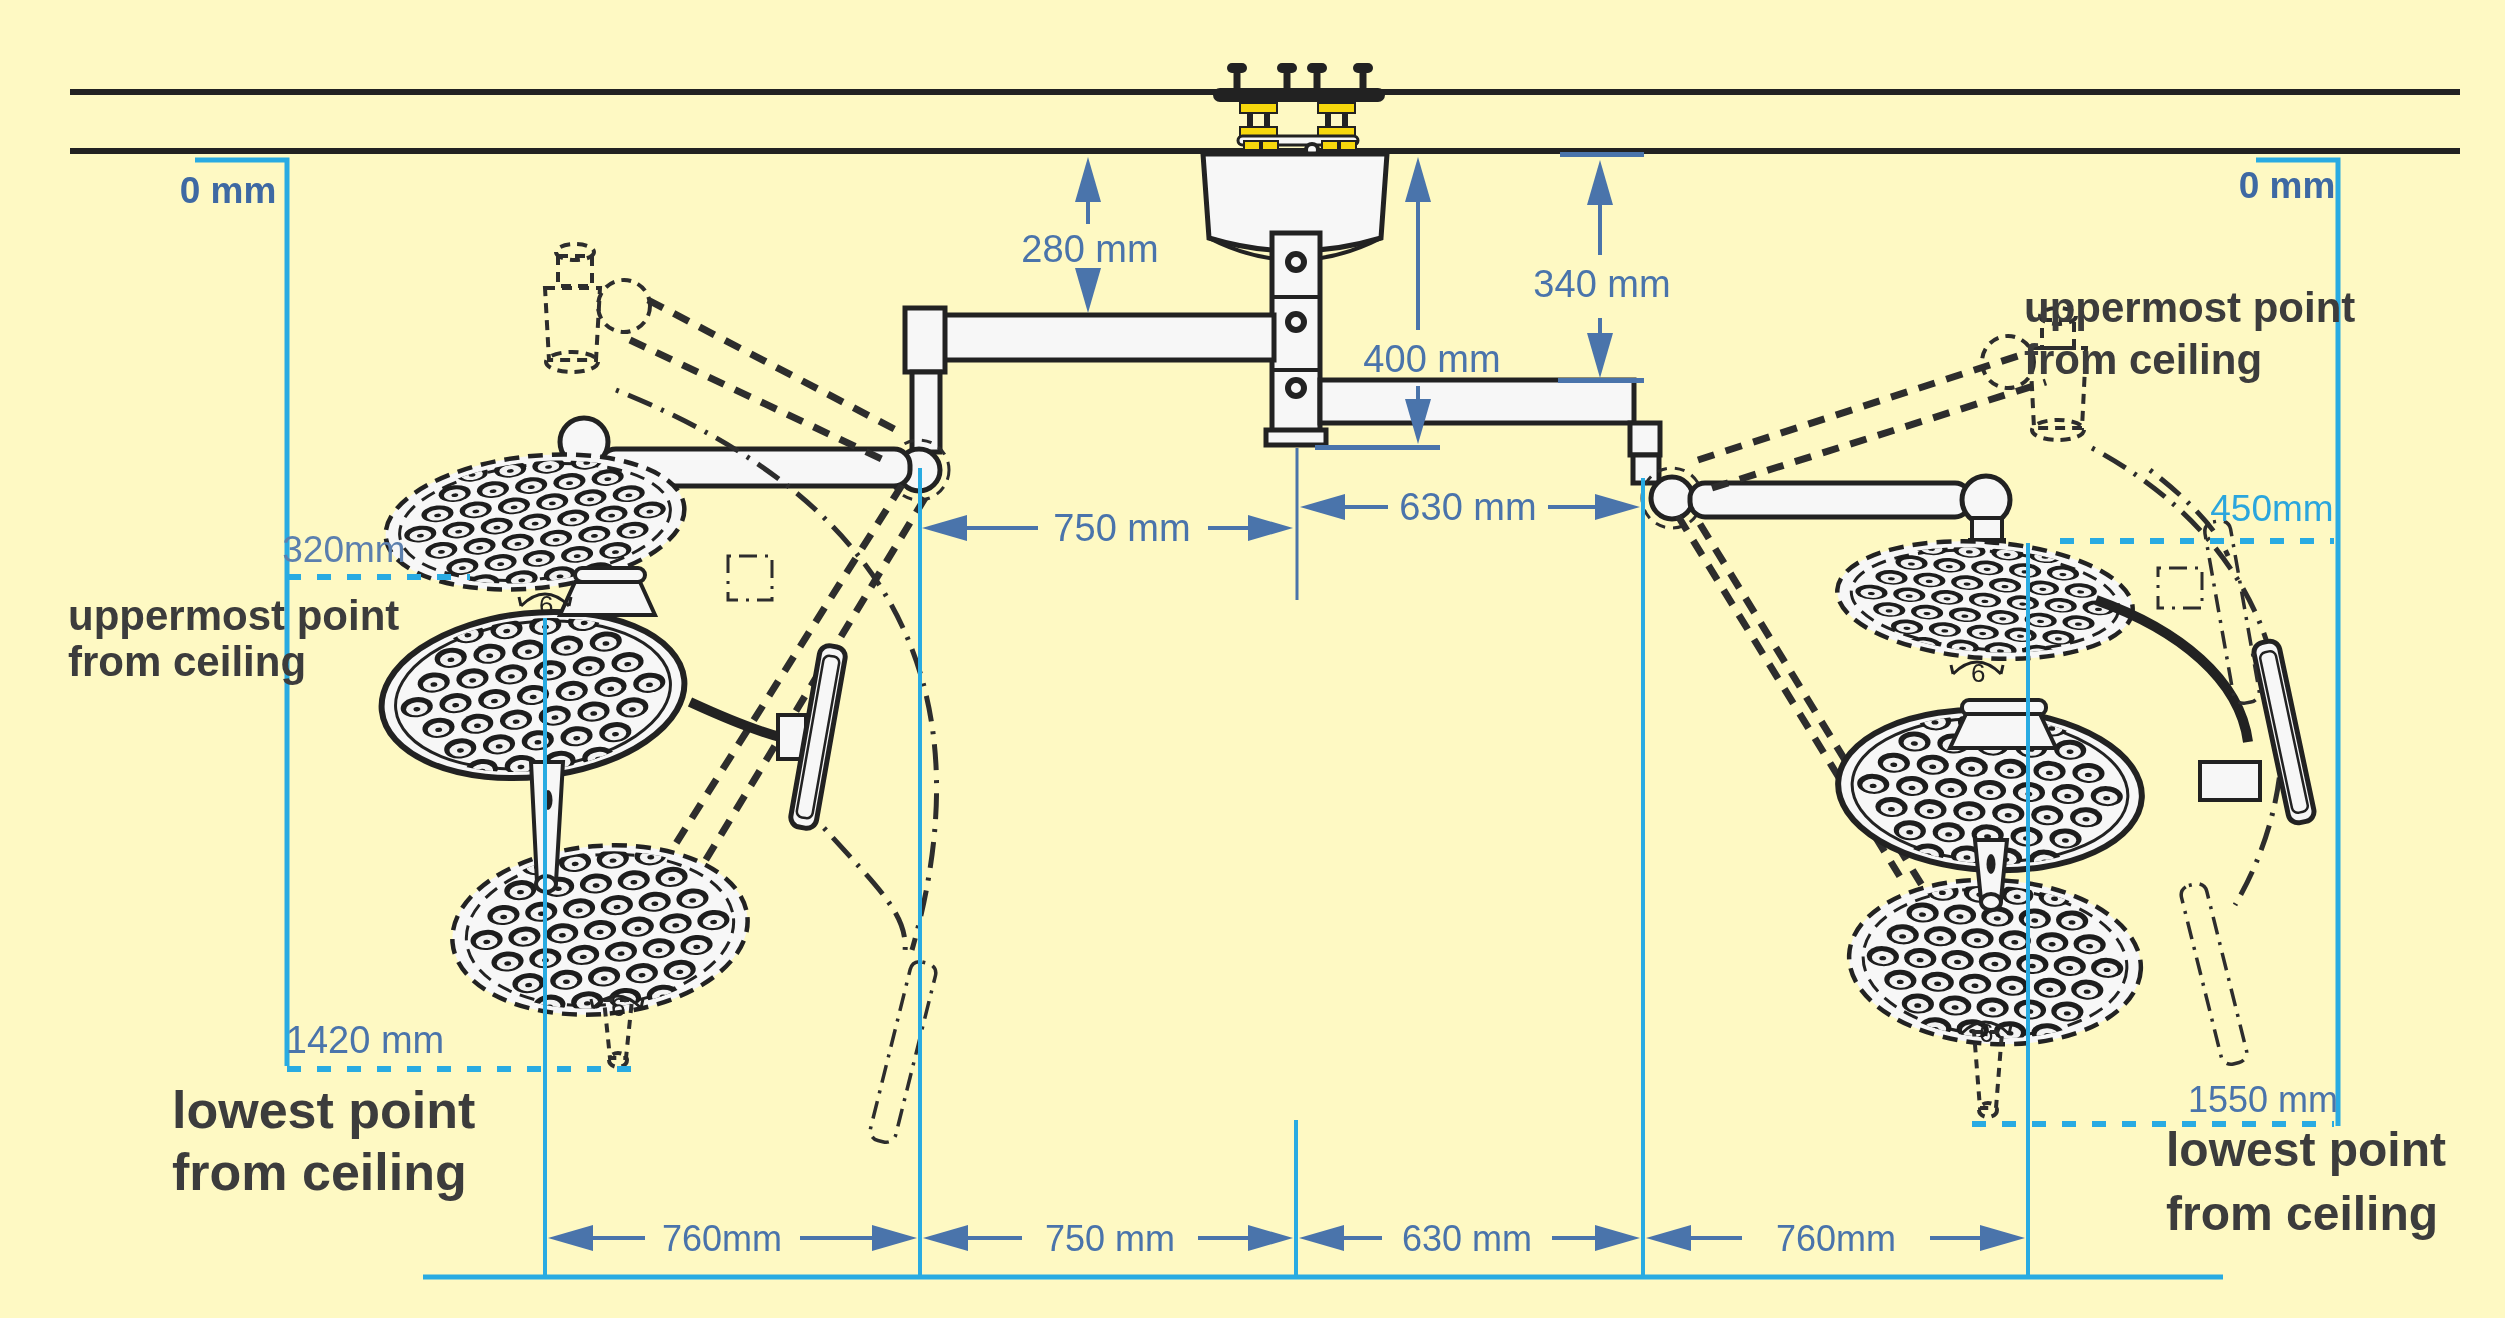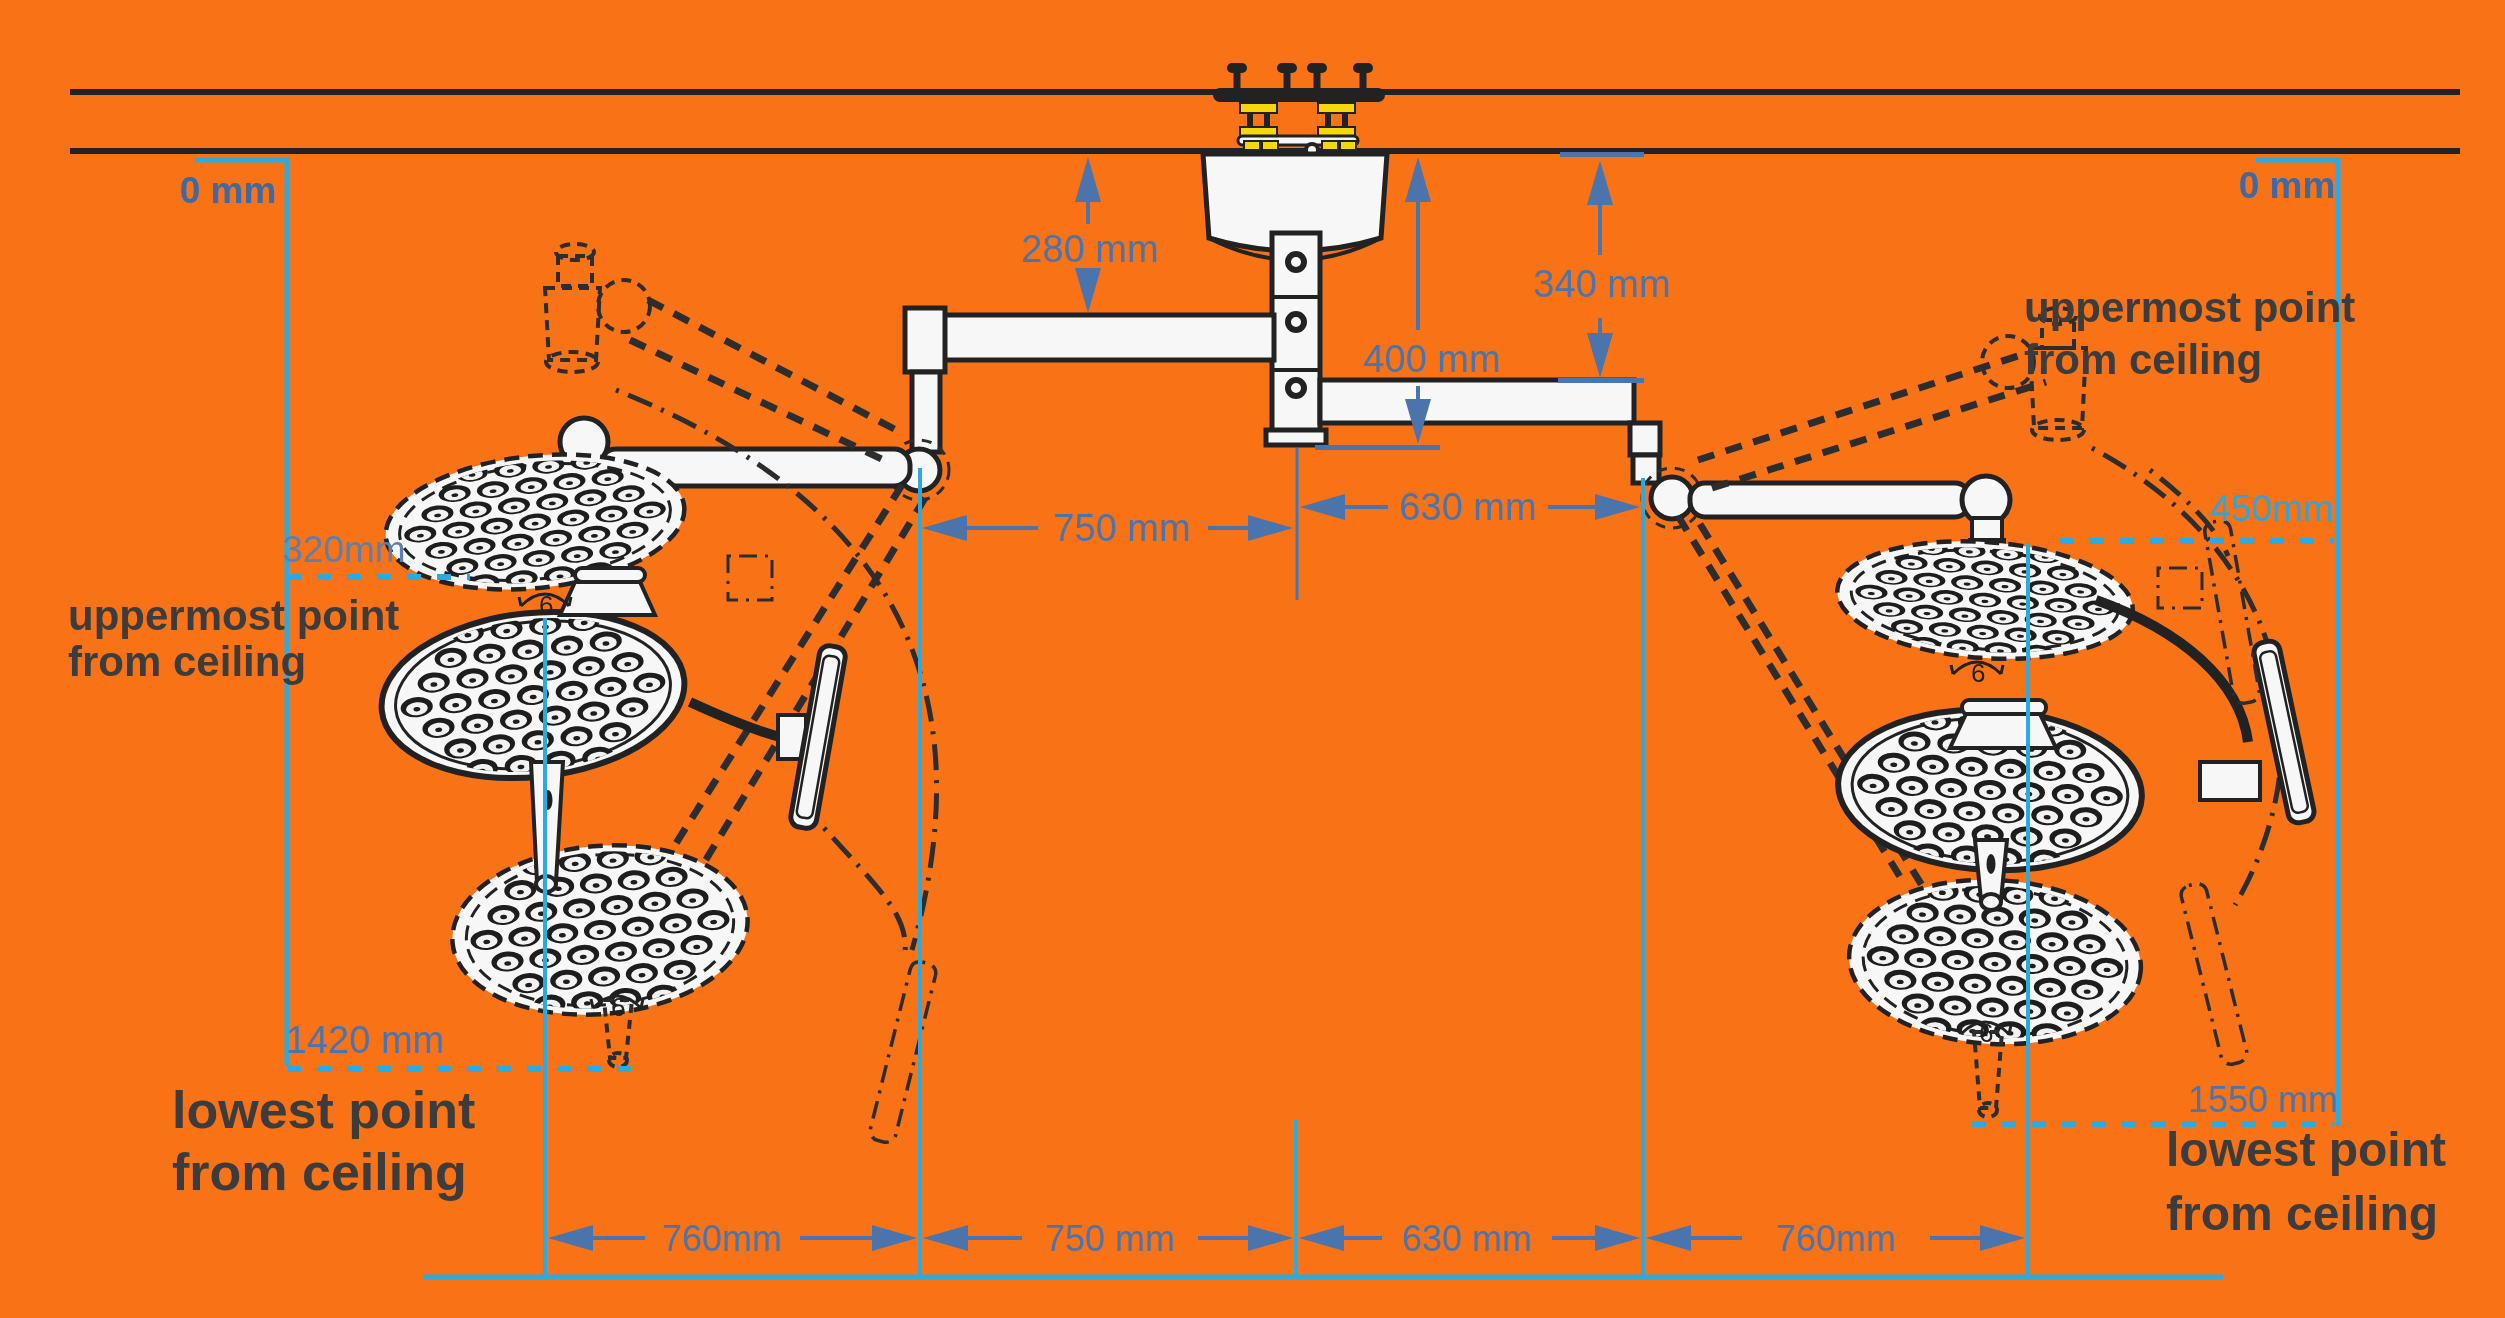--- a/index.html
+++ b/index.html
@@ -1,16 +1,16 @@
 <!DOCTYPE html>
 <html><head>
 <meta charset="utf-8">
 <style>
   html,body{margin:0;padding:0;background:#e9e9e9;}
-  #stage{width:2505px;height:1318px;background:#f97316;position:relative;overflow:hidden;
+  #stage{width:2505px;height:1318px;background:#fef9c3;position:relative;overflow:hidden;
          font-family:"Liberation Sans", sans-serif;}
   svg text{font-family:"Liberation Sans", sans-serif;}
   .dimtxt{fill:#4a74ab;font-size:38px;}
   .dimtxt-sm{fill:#4a74ab;font-size:36px;}
   .zerotxt{fill:#3e69a3;font-size:37px;font-weight:700;}
   .cyantxt{fill:#2ba6dd;font-size:37px;}
   .mutedtxt{fill:#5b7fae;font-size:37px;}
   .annot{fill:#3c3c3c;font-weight:700;}
   .blk{stroke:#222;fill:none;}
   .wht{stroke:#222;fill:#f7f7f7;}

